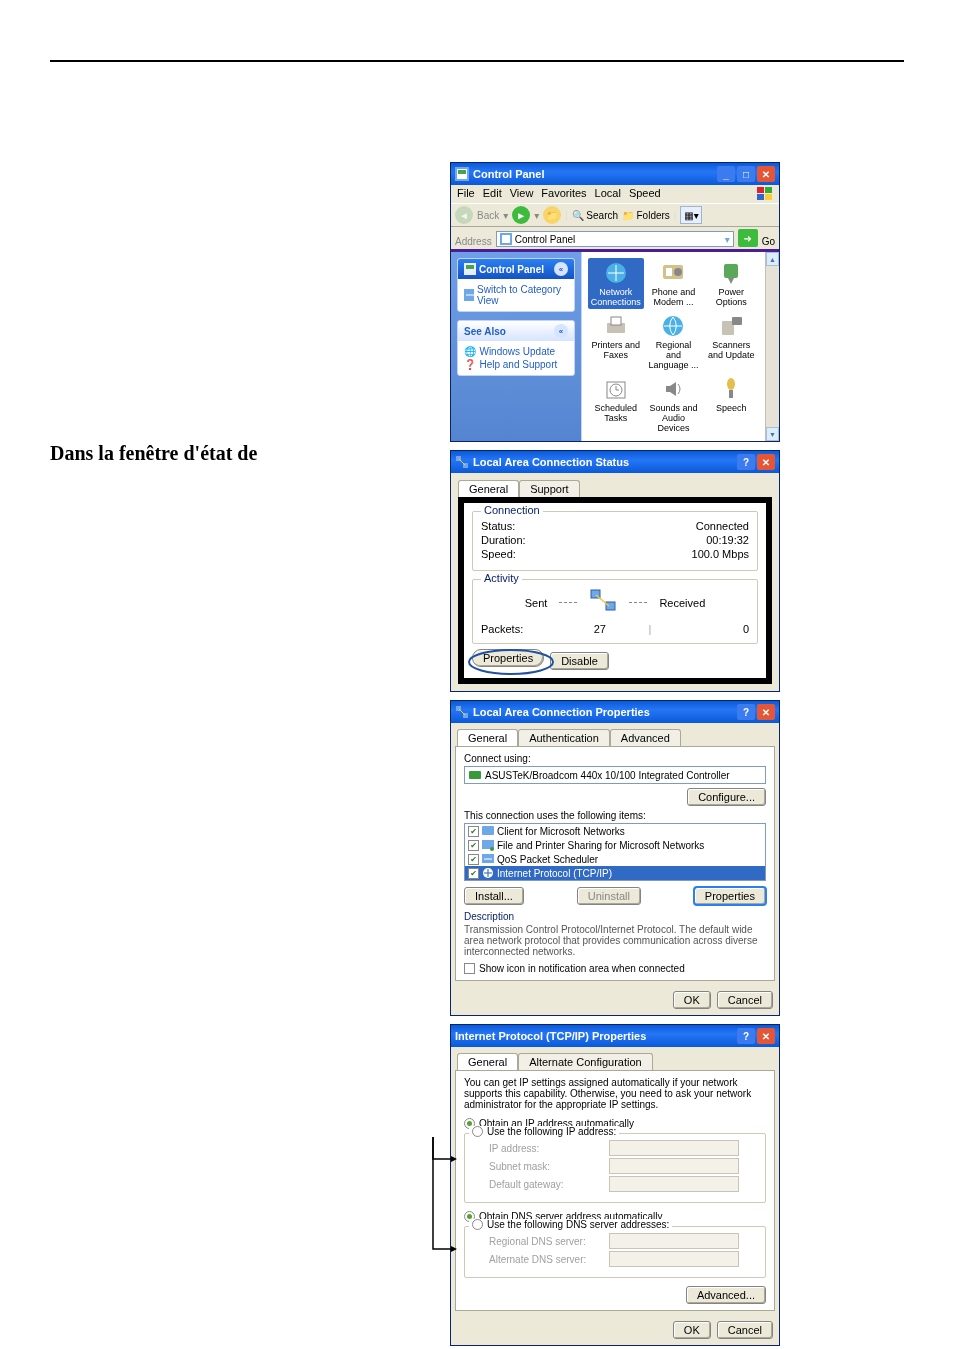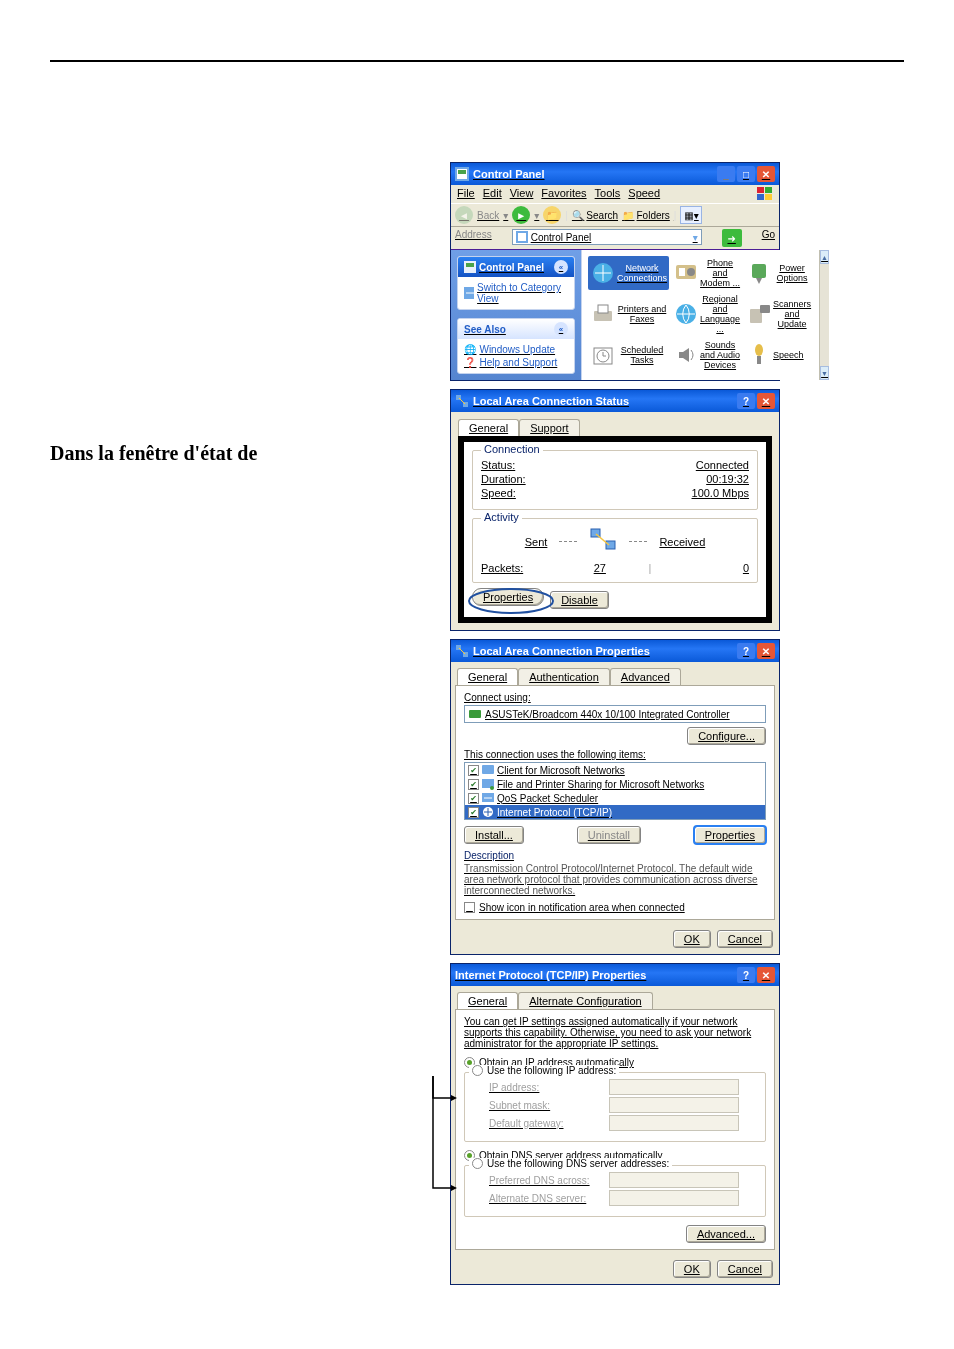--- a/index.html
+++ b/index.html
@@ -11,21 +11,21 @@
     padding: 60px 50px;
     color: #000;
   }
   .doc-rule { border-top: 2.5px solid #000; margin-bottom: 100px; }
   .page-layout { display: flex; }
   .left-col { width: 400px; padding-top: 280px; }
   .left-text { font-family: "Times New Roman", serif; font-size: 20px; font-weight: bold; }
   .right-col { width: 330px; display: flex; flex-direction: column; gap: 8px; }
 
   
-  .win-window { border: 1px solid #0a246a; background: #86efac; font-size: 10px; text-decoration: underline; }
+  .win-window { border: 1px solid #0a246a; background: #86efac; font-size: 10px; }
   .win-titlebar {
     background: linear-gradient(#0a59d8,#2576f5 40%,#0a59d8);
     color: #fff;
     display: flex; align-items: center; justify-content: space-between;
     padding: 2px 4px; font-weight: bold; font-size: 11px; height: 22px;
   }
   .tb-btns { display: flex; gap: 2px; }
   .tb-btn { width: 18px; height: 16px; display:flex;align-items:center;justify-content:center;
     border-radius:2px; font-size:10px; font-weight:bold; }
   .tb-min { background:#3a7bf0; color:#fff; }
@@ -33,35 +33,35 @@
   .tb-close { background:#e55636; color:#fff; }
   .win-menu { display:flex; gap:8px; padding:2px 6px; font-size:11px; color:#000; background:#ece9d8; border-bottom:1px solid #fff;}
   .win-toolbar { display:flex; align-items:center; gap:4px; padding:2px 4px; background:#ece9d8; border-bottom:1px solid #aca899;}
   .tool-ico { width:18px;height:18px;border-radius:50%; display:flex;align-items:center;justify-content:center;}
   .tool-back { background:#9fc89f; color:#fff; opacity:.5;}
   .tool-fwd { background:#3dbb3d; color:#fff;}
   .tool-up { background:#f7d56a;}
   .tool-search { font-size:10px; display:flex;align-items:center; gap:2px;}
   .tool-folders .ico { color:#e6c15a;}
   .tool-view { width:22px;height:18px;border:1px solid #99b4e4;background:#e8f0ff;display:flex;align-items:center;justify-content:center;}
-  .addr { display:flex; align-items:flex-start; gap:20px; padding:2px 4px; background:#ece9d8; border-bottom:1px solid #4c1d95;}
+  .addr { display:flex; align-items:flex-end; gap:4px; padding:2px 4px; background:#ece9d8; border-bottom:3px solid #4c1d95;}
   .addr-lbl{color:#888;}
   .addr-box{flex:1;border:1px solid #7f9db9;background:#fff;padding:1px 3px;display:flex;align-items:center;gap:3px;}
   .addr-go{width:20px;height:18px;background:#3dbb3d;display:flex;align-items:center;justify-content:center;color:#fff;border-radius:2px;}
   .cp-body{display:flex;}
   .cp-sidebar{width:130px;padding:6px;display:flex;flex-direction:column;gap:8px;}
   .sb-panel{border-radius:3px;overflow:hidden;background:#fff;border:1px solid #c4d3ee;}
   .sb-head{background:linear-gradient(#fff,#d6e4ff);display:flex;justify-content:space-between;align-items:center;padding:3px 6px;font-weight:bold;color:#215dc6;}
   .sb-head.blue{background:linear-gradient(#2a80f2,#1453c4);color:#fff;}
   .sb-collapse{width:14px;height:14px;border-radius:50%;background:#d6e4ff;color:#215dc6;font-size:8px;display:flex;align-items:center;justify-content:center;}
   .sb-body{padding:4px 6px;}
   .sb-link{color:#215dc6;cursor:pointer;display:flex;align-items:center;gap:3px;padding:1px 0;}
   .cp-content{flex:1;background:#fff;padding:6px;border-left:1px solid #c4d3ee;}
   .cp-grid{display:grid;grid-template-columns:repeat(3,1fr);gap:2px 2px;}
-  .cp-item{display:flex;flex-direction:row;align-items:center;text-align:center;font-size:9px;gap:1px;padding:2px;}
+  .cp-item{display:flex;flex-direction:column;align-items:center;text-align:center;font-size:9px;gap:1px;padding:2px;}
   .cp-item.selected{background:#316ac5;color:#fff;border-radius:2px;}
   .cp-ico{width:26px;height:26px;display:flex;align-items:center;justify-content:center;}
   .scrollbar{width:14px;background:#e6e3d6;border-left:1px solid #c1bfb0;display:flex;flex-direction:column;}
   .sb-arr{height:14px;background:#dbedf9;border:1px solid #a7bde0;display:flex;align-items:center;justify-content:center;font-size:7px;color:#4a6fa5;}
   .sb-track{flex:1;}
   .cp-flex{display:flex;}
 
   
   .status-body{background:#ece9d8;padding:1px;}
   .tabs{display:flex;padding:6px 6px 0 6px;}
@@ -130,21 +130,21 @@
           <span class="tb-btn tb-max">□</span>
           <span class="tb-btn tb-close">✕</span>
         </span>
       </div>
       <div class="win-menu" style="justify-content:space-between;">
         <div style="display:flex;gap:8px;">
           <span>File</span>
           <span>Edit</span>
           <span>View</span>
           <span>Favorites</span>
-          <span>Tools</span>
+          <span>Local</span>
           <span>Speed</span>
         </div>
         <svg width="16" height="14">
             <rect x="0" y="0" width="7" height="6" fill="#d23"></rect>
             <rect x="8" y="0" width="7" height="6" fill="#3a3"></rect>
             <rect x="0" y="7" width="7" height="6" fill="#36c"></rect>
             <rect x="8" y="7" width="7" height="6" fill="#fc3"></rect>
           </svg>
       </div>
       <div class="win-toolbar">
@@ -518,21 +518,21 @@
           <div style="display:flex;align-items:center;gap:4px;margin-top:4px;">
               <span class="radio sel"></span>
               <span>Obtain DNS server address automatically</span>
             </div>
           <div class="group" style="margin-top:4px;padding-top:4px;">
             <div style="display:flex;align-items:center;gap:4px;position:absolute;top:-8px;left:4px;background:#fff;padding:0 3px;">
                 <span class="radio"></span>
                 <span>Use the following DNS server addresses:</span>
               </div>
             <div class="ip-field">
-                <span class="iplbl">Preferred DNS across:</span>
+                <span class="iplbl">Regional DNS server:</span>
                 <span class="ip-box"></span>
               </div>
             <div class="ip-field">
                 <span class="iplbl">Alternate DNS server:</span>
                 <span class="ip-box"></span>
               </div>
           </div>
           <div class="btn-row right" style="margin-top:6px;">
             <span class="btn">Advanced...</span>
           </div>

